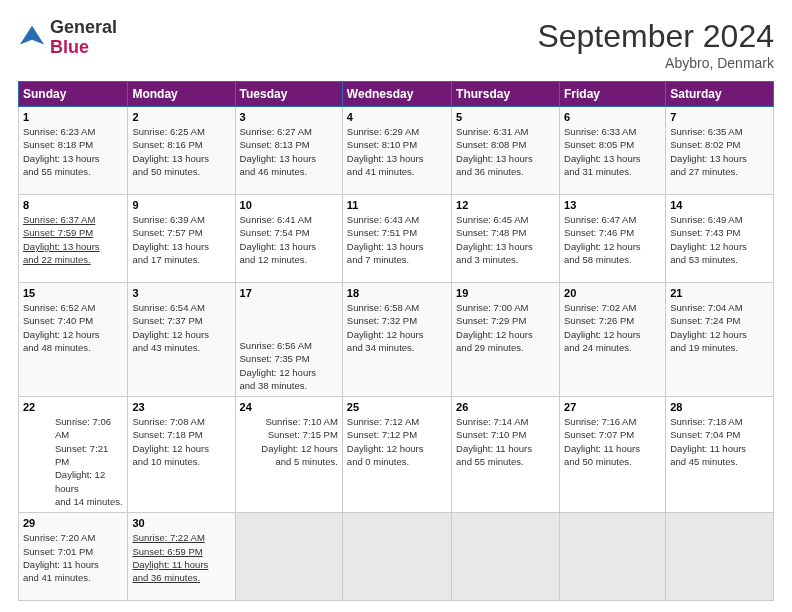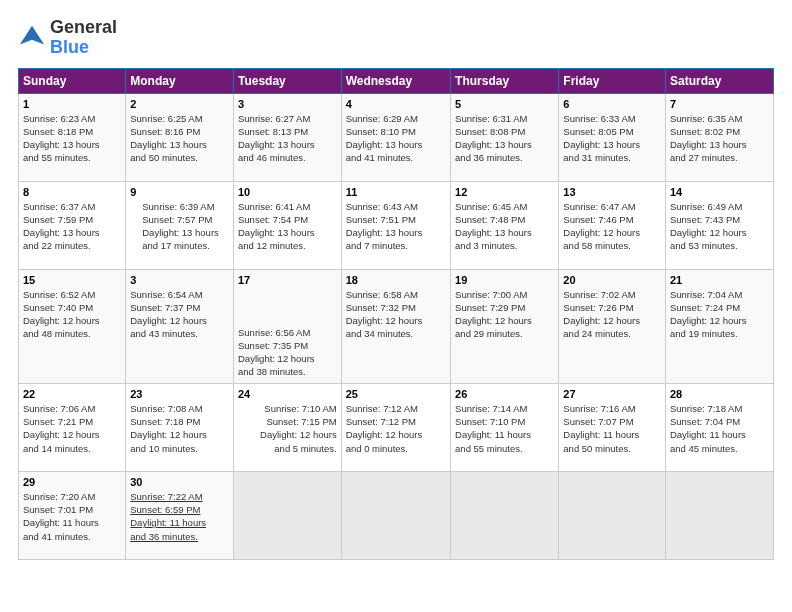--- a/index.html
+++ b/index.html
@@ -26,21 +26,21 @@
       display: flex;
       align-items: center;
       gap: 4px;
     }
     .logo-text {
       font-size: 18px;
       font-weight: bold;
       color: #333;
       line-height: 1.1;
     }
-    .logo-blue { color: #3b82f6; }
+    .logo-blue { color: #be185d; }
     .logo-arrow {
       width: 28px;
       height: 28px;
     }
     .title-section {
       text-align: right;
     }
     .month-title {
       font-size: 32px;
       color: #333;
@@ -96,20 +96,24 @@
 <div class="page">
   <div class="header">
     <div class="logo">
       <svg class="logo-arrow" viewBox="0 0 30 30">
         <polygon points="15,2 28,22 15,17 2,22" fill="#2a6db5"></polygon>
       </svg>
       <div class="logo-text">
         <span>General</span><br>
         <span class="logo-blue">Blue</span>
       </div>
+    </div>
+    <div class="title-section">
+      <div class="month-title">September 2024</div>
+      <div class="location">Abybro, Denmark</div>
     </div>
   </div>
 
   <table>
     <thead>
       <tr>
         <th>Sunday</th>
         <th>Monday</th>
         <th>Tuesday</th>
         <th>Wednesday</th>
@@ -166,28 +170,28 @@
             <span class="day-num">7</span>
             <div class="day-info" style="white-space: pre-line;">Sunrise: 6:35 AM
 Sunset: 8:02 PM
 Daylight: 13 hours
 and 27 minutes.</div>
           </td>
         </tr>
         <tr>
           <td>
             <span class="day-num">8</span>
-            <div class="day-info" style="white-space: pre-line;">Sunrise: 6:37 AM
+            <div class="day-info" style="white-space: pre-line; text-decoration: underline;">Sunrise: 6:37 AM
 Sunset: 7:59 PM
 Daylight: 13 hours
 and 22 minutes.</div>
           </td>
           <td>
             <span class="day-num">9</span>
-            <div class="day-info" style="white-space: pre-line; margin-left: 12px;">Sunrise: 6:39 AM
+            <div class="day-info" style="white-space: pre-line;">Sunrise: 6:39 AM
 Sunset: 7:57 PM
 Daylight: 13 hours
 and 17 minutes.</div>
           </td>
           <td>
             <span class="day-num">10</span>
             <div class="day-info" style="white-space: pre-line;">Sunrise: 6:41 AM
 Sunset: 7:54 PM
 Daylight: 13 hours
 and 12 minutes.</div>
@@ -268,21 +272,21 @@
             <span class="day-num">21</span>
             <div class="day-info" style="white-space: pre-line;">Sunrise: 7:04 AM
 Sunset: 7:24 PM
 Daylight: 12 hours
 and 19 minutes.</div>
           </td>
         </tr>
         <tr>
           <td>
             <span class="day-num">22</span>
-            <div class="day-info" style="white-space: pre-line;">Sunrise: 7:06 AM
+            <div class="day-info" style="white-space: pre-line; margin-left: 32px;">Sunrise: 7:06 AM
 Sunset: 7:21 PM
 Daylight: 12 hours
 and 14 minutes.</div>
           </td>
           <td>
             <span class="day-num">23</span>
             <div class="day-info" style="white-space: pre-line;">Sunrise: 7:08 AM
 Sunset: 7:18 PM
 Daylight: 12 hours
 and 10 minutes.</div>

